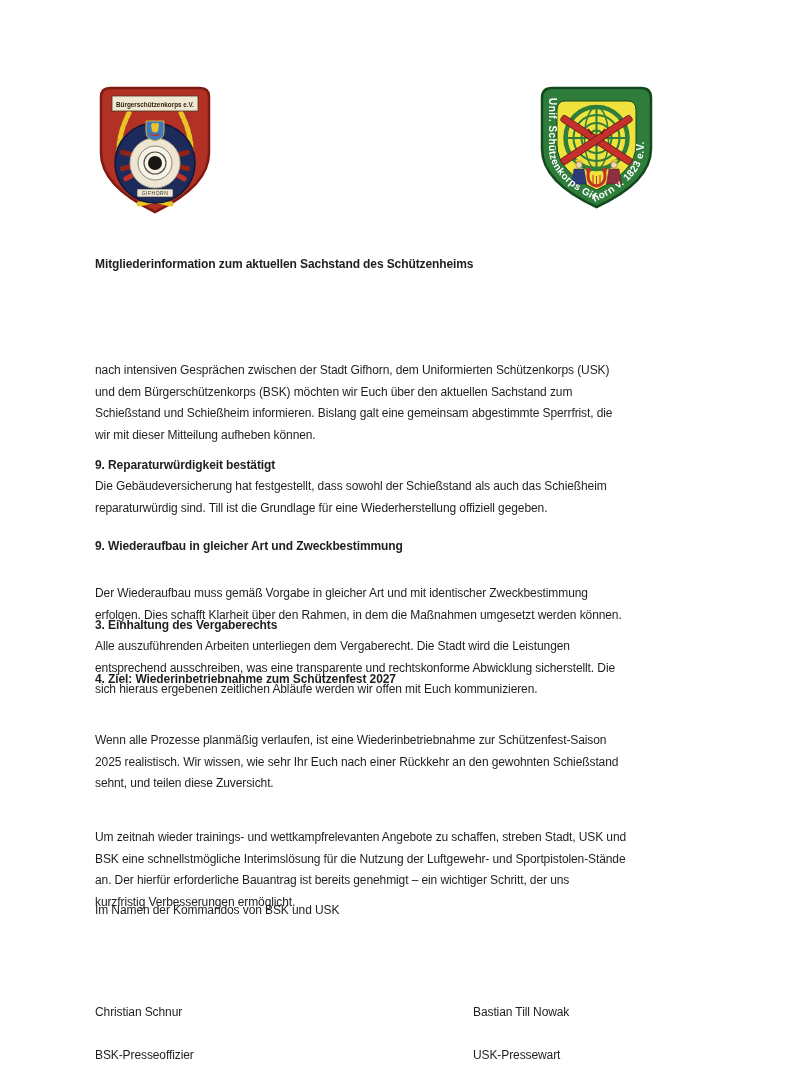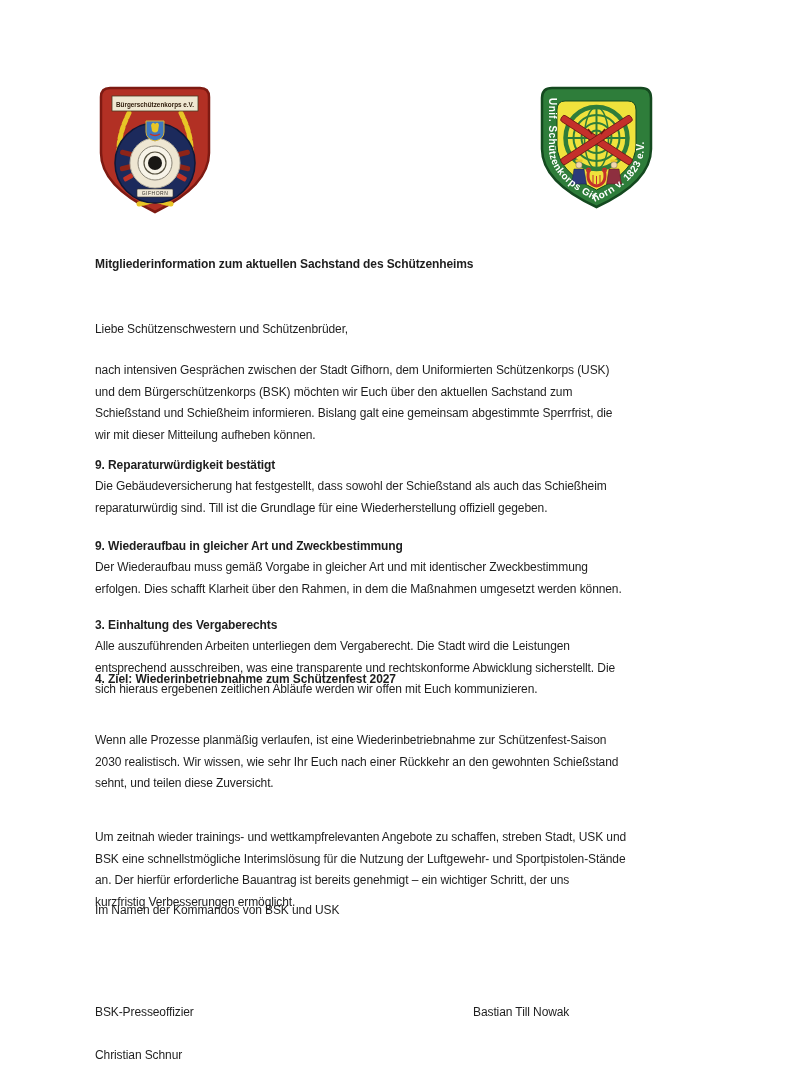--- a/index.html
+++ b/index.html
@@ -112,54 +112,54 @@
     <defs>
       <path id="usk-text-path" d="M14,12 L14,65 Q14,95.5 61.5,118 Q109,95.5 109,65 L109,12" fill="none"></path>
     </defs>
     <text font-size="10" font-weight="bold" fill="#ffffff" letter-spacing="0.4">
       <textPath href="#usk-text-path" startOffset="3">Unif. Schützenkorps Gifhorn v. 1823 e.V.</textPath>
     </text>
   </svg>
 
   <div class="t hb" style="top:254px">Mitgliederinformation zum aktuellen Sachstand des Schützenheims</div>
 
-  <div class="t" style="top:319px">Liebe Schützenschwestern und Schützenbrüder,</div>
 
   <div class="t" style="top:360px">nach intensiven Gesprächen zwischen der Stadt Gifhorn, dem Uniformierten Schützenkorps (USK)
 und dem Bürgerschützenkorps (BSK) möchten wir Euch über den aktuellen Sachstand zum
 Schießstand und Schießheim informieren. Bislang galt eine gemeinsam abgestimmte Sperrfrist, die
 wir mit dieser Mitteilung aufheben können.</div>
 
   <div class="t hb" style="top:455px">9. Reparaturwürdigkeit bestätigt</div>
   <div class="t" style="top:476px">Die Gebäudeversicherung hat festgestellt, dass sowohl der Schießstand als auch das Schießheim
 reparaturwürdig sind. Till ist die Grundlage für eine Wiederherstellung offiziell gegeben.</div>
 
   <div class="t hb" style="top:536px">9. Wiederaufbau in gleicher Art und Zweckbestimmung</div>
-  <div class="t" style="top:557px">Der Wiederaufbau muss gemäß Vorgabe in gleicher Art und mit identischer Zweckbestimmung
+  <div class="t" style="top:583px">Der Wiederaufbau muss gemäß Vorgabe in gleicher Art und mit identischer Zweckbestimmung
 erfolgen. Dies schafft Klarheit über den Rahmen, in dem die Maßnahmen umgesetzt werden können.</div>
 
   <div class="t hb" style="top:615px">3. Einhaltung des Vergaberechts</div>
   <div class="t" style="top:636px">Alle auszuführenden Arbeiten unterliegen dem Vergaberecht. Die Stadt wird die Leistungen
 entsprechend ausschreiben, was eine transparente und rechtskonforme Abwicklung sicherstellt. Die
 sich hieraus ergebenen zeitlichen Abläufe werden wir offen mit Euch kommunizieren.</div>
 
   <div class="t hb" style="top:669px">4. Ziel: Wiederinbetriebnahme zum Schützenfest 2027</div>
   <div class="t" style="top:730px">Wenn alle Prozesse planmäßig verlaufen, ist eine Wiederinbetriebnahme zur Schützenfest-Saison
-2030 realistisch. Wir wissen, wie sehr Ihr Euch nach einer Rückkehr an den gewohnten Schießstand
+2025 realistisch. Wir wissen, wie sehr Ihr Euch nach einer Rückkehr an den gewohnten Schießstand
 sehnt, und teilen diese Zuversicht.</div>
 
   <div class="t" style="top:827px">Um zeitnah wieder trainings- und wettkampfrelevanten Angebote zu schaffen, streben Stadt, USK und
 BSK eine schnellstmögliche Interimslösung für die Nutzung der Luftgewehr- und Sportpistolen-Stände
 an. Der hierfür erforderliche Bauantrag ist bereits genehmigt – ein wichtiger Schritt, der uns
 kurzfristig Verbesserungen ermöglicht.</div>
 
   <div class="t" style="top:900px">Im Namen der Kommandos von BSK und USK</div>
 
   <div class="t sig" style="top:980px; width:300px">
+    <div class="t-line">Christian Schnur</div>
     <div class="t-line">BSK-Presseoffizier</div>
-    <div class="t-line">Christian Schnur</div>
   </div>
 
   <div class="t sig" style="top:980px; left:473px; width:300px">
     <div class="t-line">Bastian Till Nowak</div>
+    <div class="t-line">USK-Pressewart</div>
   </div>
 
 </div>
 
 </body></html>

